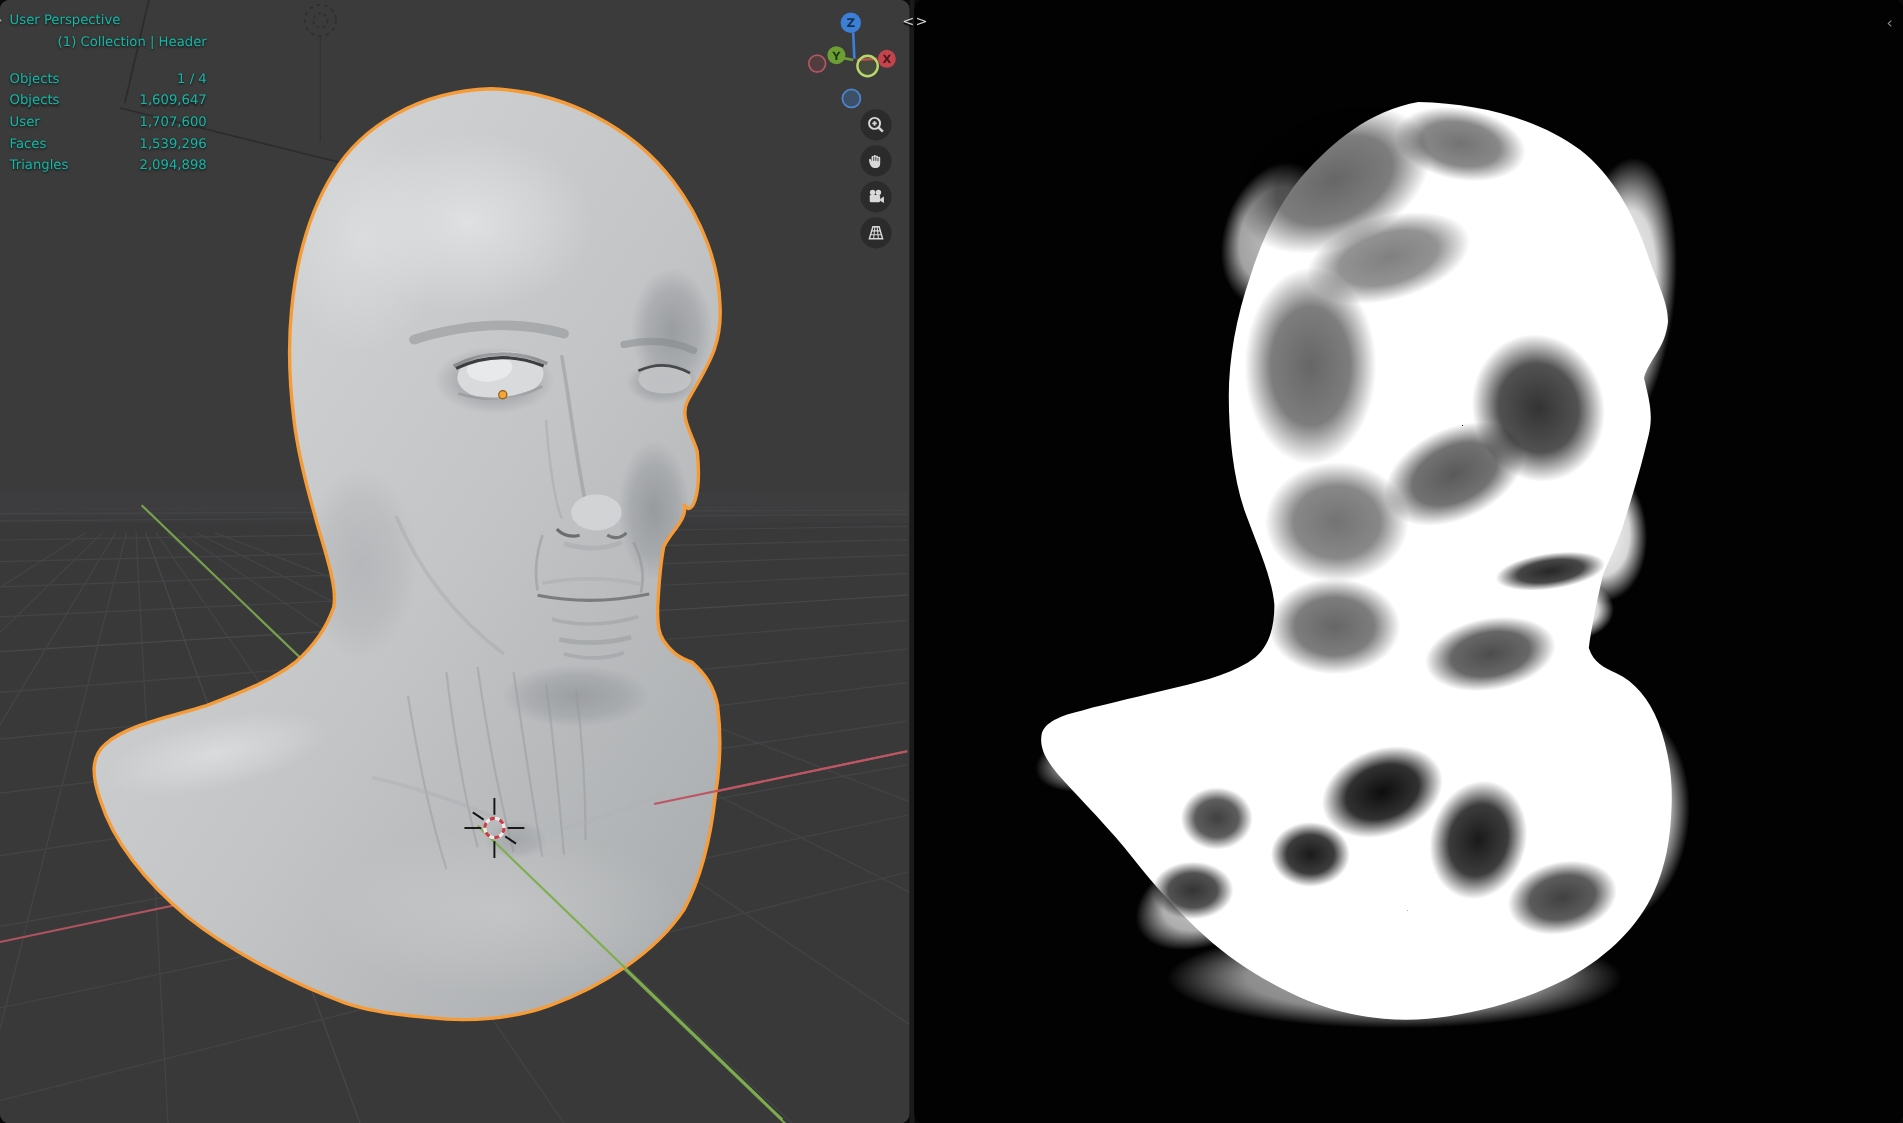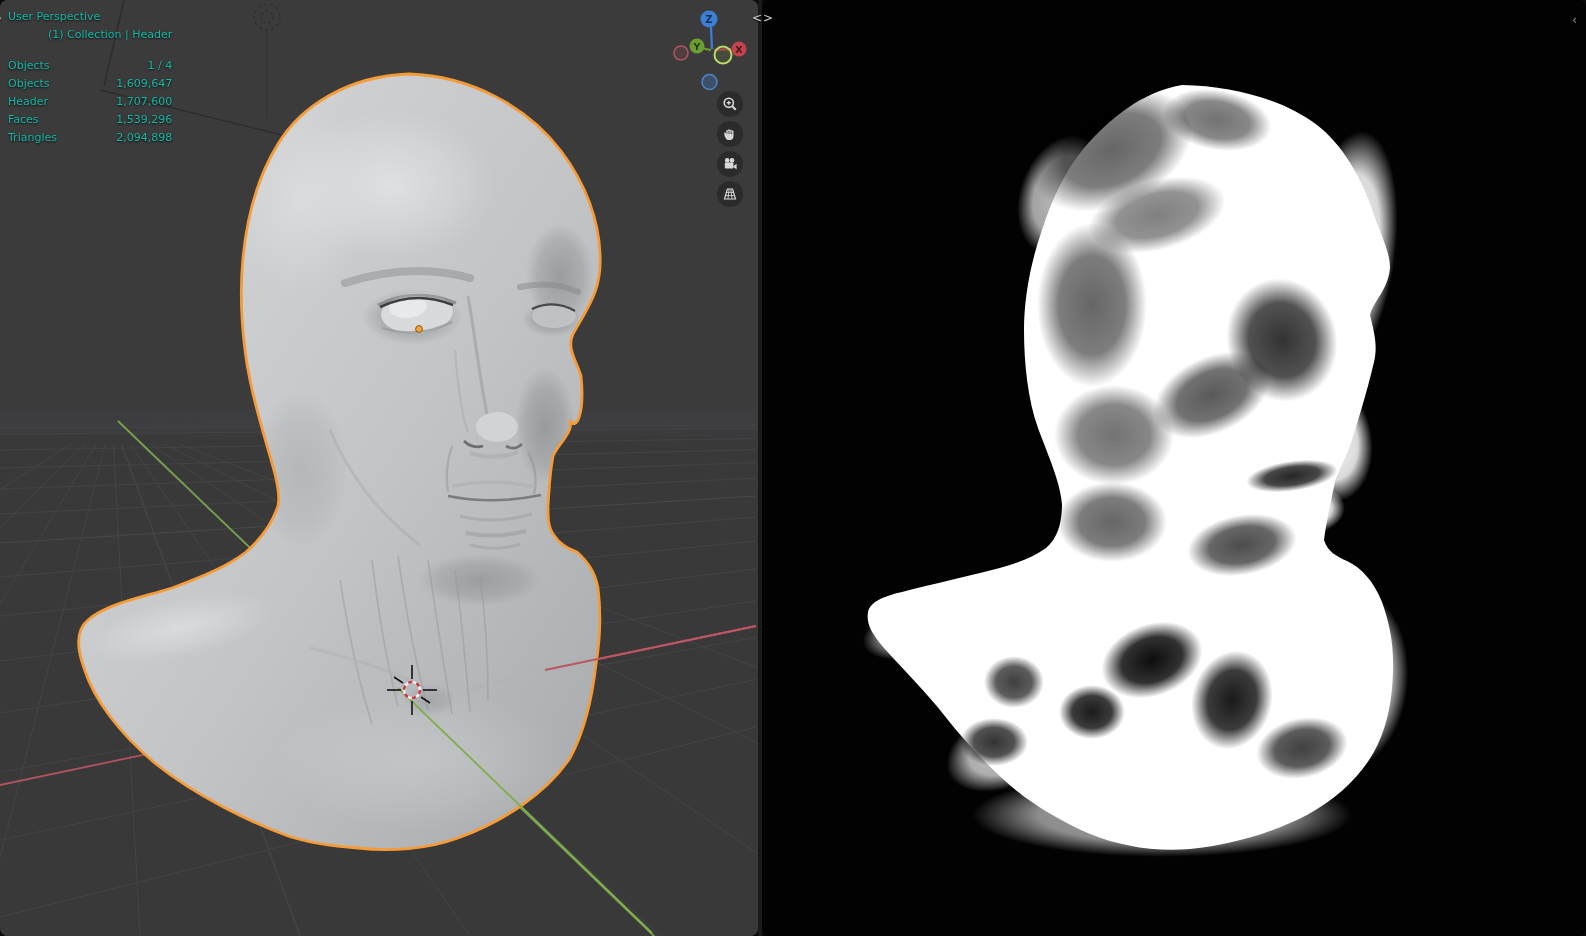--- a/index.html
+++ b/index.html
@@ -202,21 +202,21 @@
     <div class="stats">
       <div class="stat-row">
         <span class="stat-label">Objects</span>
         <span class="stat-value">1 / 4</span>
       </div>
       <div class="stat-row">
         <span class="stat-label">Objects</span>
         <span class="stat-value">1,609,647</span>
       </div>
       <div class="stat-row">
-        <span class="stat-label">Header</span>
+        <span class="stat-label">User</span>
         <span class="stat-value">1,707,600</span>
       </div>
       <div class="stat-row">
         <span class="stat-label">Faces</span>
         <span class="stat-value">1,539,296</span>
       </div>
       <div class="stat-row">
         <span class="stat-label">Triangles</span>
         <span class="stat-value">2,094,898</span>
       </div>

